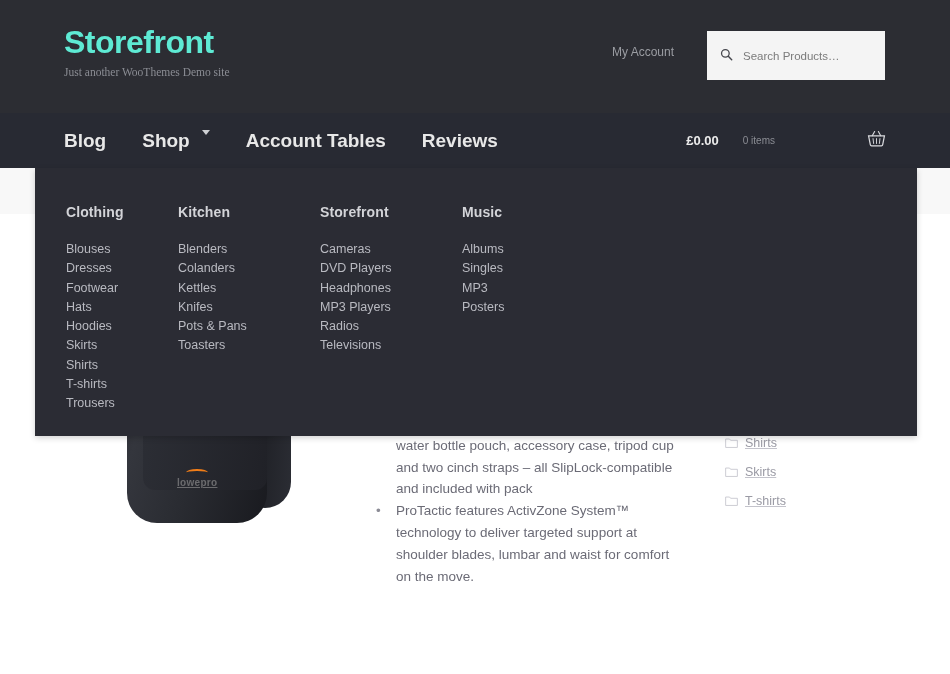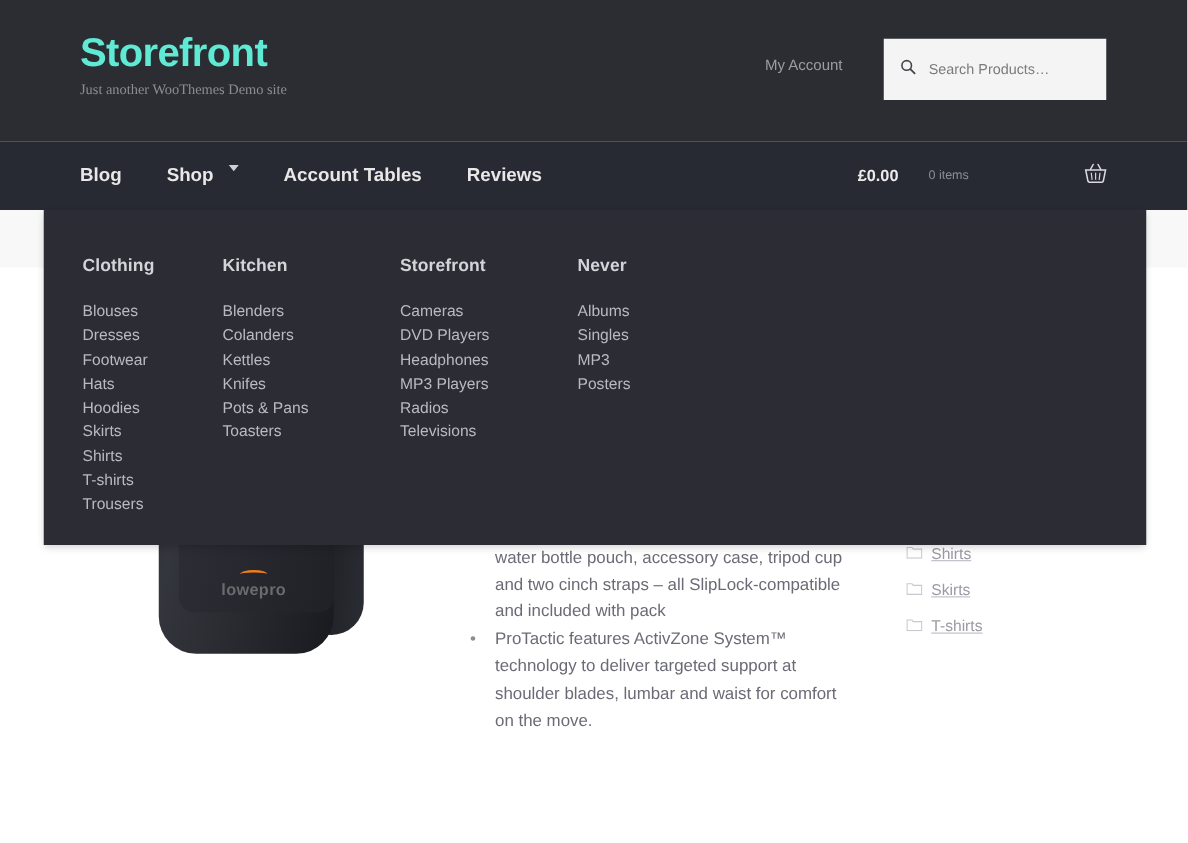--- a/index.html
+++ b/index.html
@@ -49,21 +49,21 @@
   .navbar {
     position: absolute; top: 113px; left: 0;
     width: 950px; height: 55px;
     background: #282a33;
   }
   .nav-list {
     position: absolute; left: 64px; top: 0;
     height: 55px; display: flex; align-items: center; list-style: none;
   }
   .nav-item {
-    font-size: 15px; font-weight: bold; color: #e8e8e8;
+    font-size: 19px; font-weight: bold; color: #e8e8e8;
     margin-right: 36px; display: flex; align-items: flex-start;
     cursor: pointer; text-decoration: none;
   }
   .caret {
     display: inline-block; margin-left: 12px;
     width: 0; height: 0;
     border-left: 4.5px solid transparent;
     border-right: 4.5px solid transparent;
     border-top: 5px solid #cfd0d4;
   }
@@ -110,22 +110,22 @@
     background: linear-gradient(95deg,#1b1c21,#2b2d34);
     border-radius: 16px 22px 26px 14px;
   }
   .bag-handle {
     position: absolute; left: 120px; top: 96px; width: 44px; height: 40px;
     border: 9px solid #22232a; border-radius: 50%;
     border-bottom-color: transparent; border-left-color: transparent;
     transform: rotate(18deg);
   }
   .bag-logo {
-    position: absolute; left: 58px; top: 188px;
-    font-size: 13px; font-weight: bold; color: #6b6b6e; letter-spacing: 0.3px;
+    position: absolute; left: 58px; top: 201px;
+    font-size: 10px; font-weight: bold; color: #6b6b6e; letter-spacing: 0.3px; text-decoration: underline;
   }
   .bag-logo .swoosh {
     display: block; width: 22px; height: 7px; margin: 0 auto 1px;
     border-top: 2.5px solid #f07d18; border-radius: 50% 50% 0 0;
   }
 
   .product-summary {
     position: absolute; left: 350px; top: 56px; width: 330px;
   }
   .desc-para {
@@ -395,21 +395,21 @@
         <li>Cameras</li>
         <li>DVD Players</li>
         <li>Headphones</li>
         <li>MP3 Players</li>
         <li>Radios</li>
         <li>Televisions</li>
       </ul>
     </div>
 
     <div class="mm-col c4">
-      <div class="mm-heading">Never</div>
+      <div class="mm-heading">Music</div>
       <ul class="mm-list">
         <li>Albums</li>
         <li>Singles</li>
         <li>MP3</li>
         <li>Posters</li>
       </ul>
     </div>
 
 
   </div>

